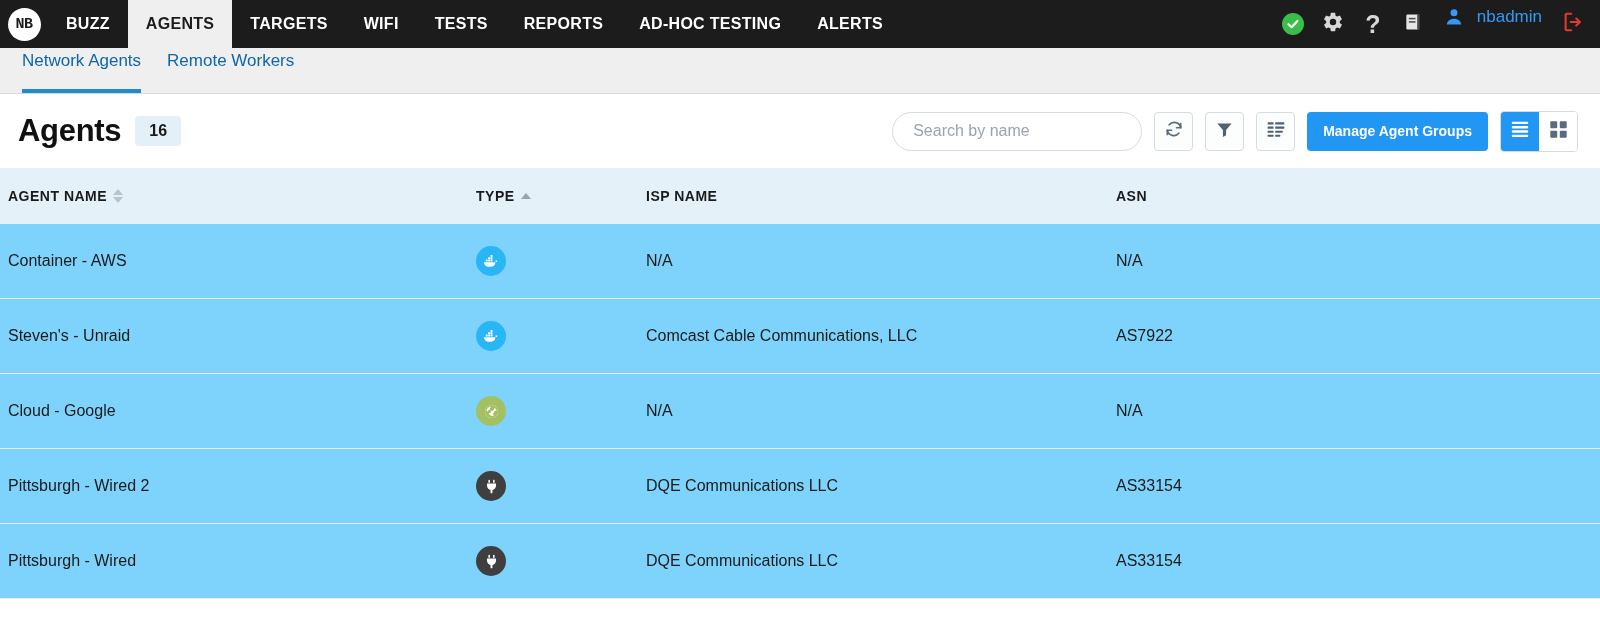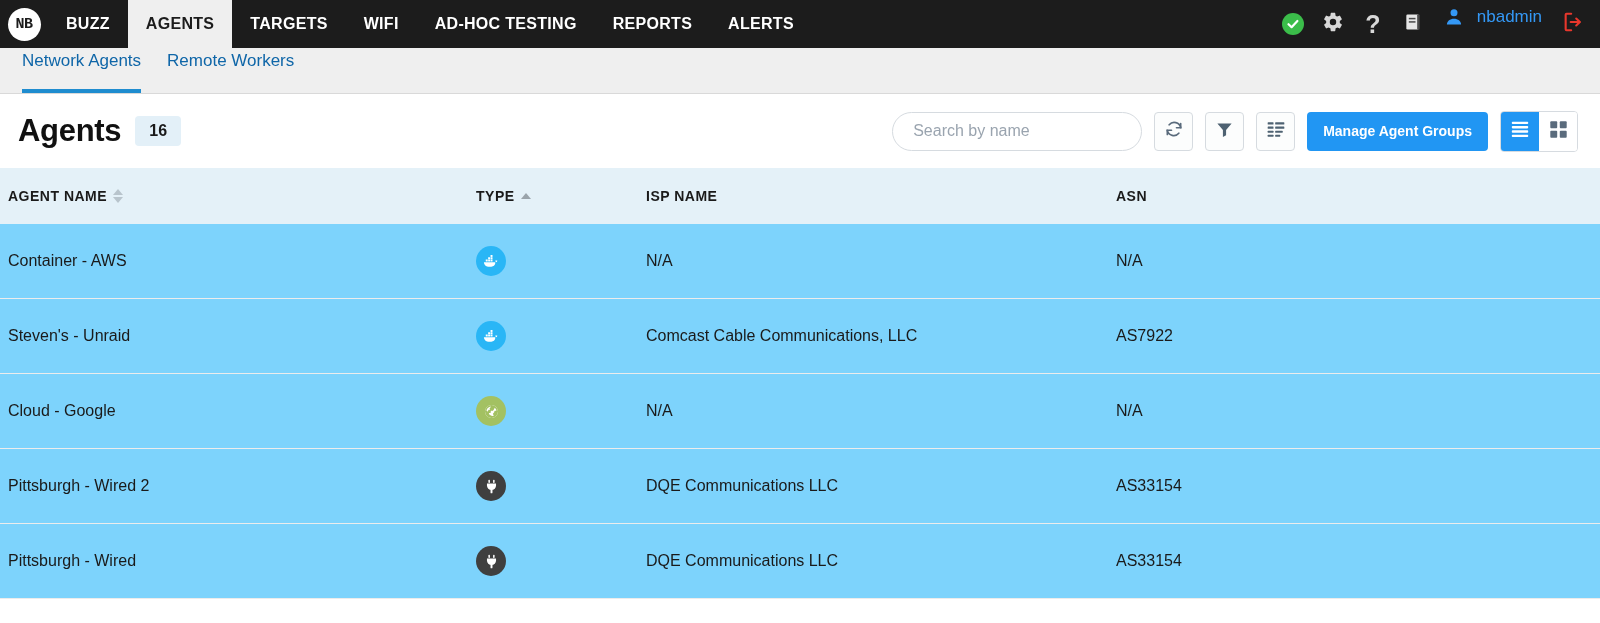--- a/index.html
+++ b/index.html
@@ -260,22 +260,23 @@
 
 <div class="topnav">
   <div class="logo-wrap">
     <div class="logo">NB</div>
   </div>
   <div class="nav-items">
     <div class="nav-item">BUZZ</div>
     <div class="nav-item active">AGENTS</div>
     <div class="nav-item">TARGETS</div>
     <div class="nav-item">WIFI</div>
+    <div class="nav-item">TESTS</div>
+    <div class="nav-item">REPORTS</div>
     <div class="nav-item">AD-HOC TESTING</div>
-    <div class="nav-item">REPORTS</div>
     <div class="nav-item">ALERTS</div>
   </div>
 
   <div class="nav-right">
     <div class="nav-icon-btn">
       <div class="check-circle">
         <svg width="14" height="14" viewBox="0 0 14 14">
             <path d="M2.5 7.2 L5.6 10.2 L11.4 4.0" stroke="#ffffff" stroke-width="2.2" fill="none" stroke-linecap="round" stroke-linejoin="round"></path>
           </svg>
       </div>

